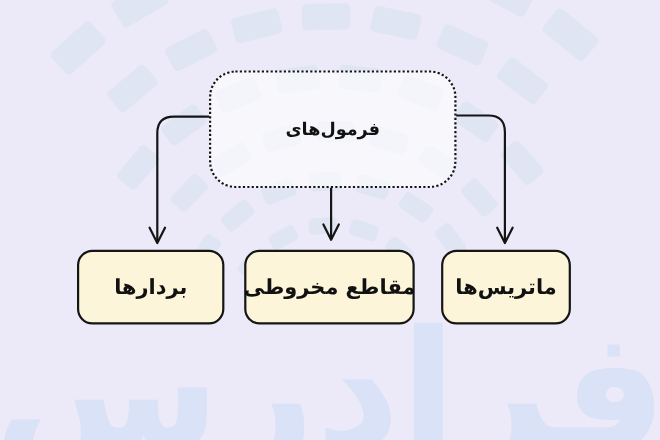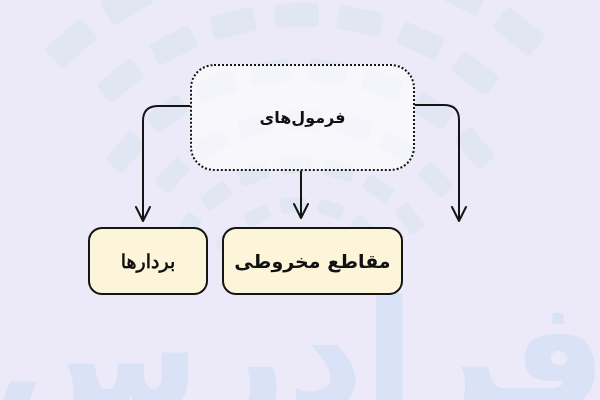--- a/index.html
+++ b/index.html
@@ -19,22 +19,22 @@
     display:flex;flex-direction:column;align-items:center;justify-content:center;
     z-index:3;color:#111;font-weight:bold;font-size:16px;line-height:33px;
     text-align:center;white-space:nowrap;
   }
   .child-node{
     position:absolute;top:227px;height:68px;box-sizing:border-box;
     background:#FCF5DA;border:2px solid #151515;border-radius:14px;
     display:flex;align-items:center;justify-content:center;
     z-index:3;color:#111;font-weight:bold;font-size:19px;white-space:nowrap;
   }
-  .node-vectors{left:88px;width:120px;font-family:Liberation Serif, serif;}
-  .node-conic{left:222px;width:181px;}
+  .node-vectors{left:70px;width:134px;}
+  .node-conic{left:222px;width:155px;}
   .node-matrices{left:401px;width:118px;}
 </style>
 </head>
 <body>
 
 <div class="canvas">
 
   <svg class="layer watermark" viewBox="0 0 600 400" aria-hidden="true">
     <g id="wm-tiles" opacity="0.85" fill="#DFE5F3">
         <rect x="236.2" y="269.1" width="22" height="13" rx="4" transform="rotate(294.0 247.2 275.6)"></rect>
@@ -100,14 +100,17 @@
   <div class="root-node">
     <div>فرمول‌های</div>
   </div>
 
   <div class="child-node node-vectors">
     <span>بردارها</span>
   </div>
   <div class="child-node node-conic">
     <span>مقاطع مخروطی</span>
   </div>
+  <div class="child-node node-matrices">
+    <span>ماتریس‌ها</span>
+  </div>
 
 </div>
 
 </body></html>

